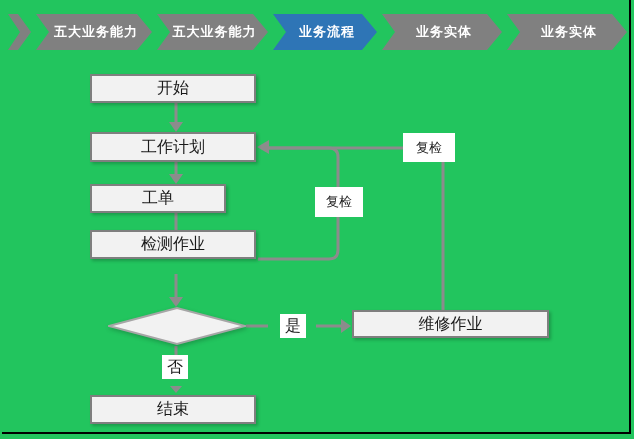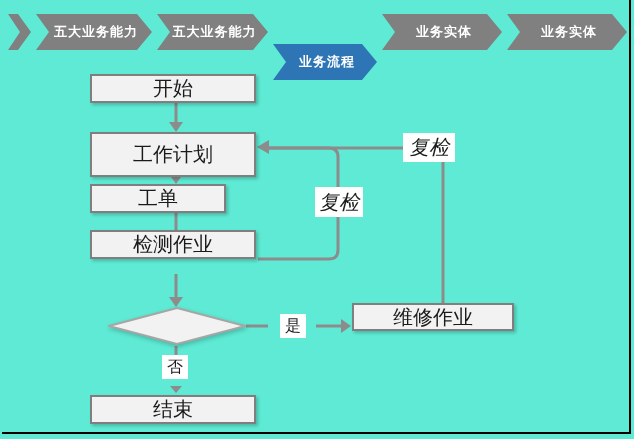--- a/index.html
+++ b/index.html
@@ -1,40 +1,40 @@
 <!DOCTYPE html>
 <html><head>
 <meta charset="utf-8">
 <style>
   html,body{margin:0;padding:0;background:#ffffff;}
-  .stage{position:relative;width:634px;height:439px;background:#5eead4;overflow:hidden;
+  .stage{position:relative;width:634px;height:439px;background:#22c55e;overflow:hidden;
          font-family:"Liberation Sans","DejaVu Sans",sans-serif;}
   
   .nav{position:absolute;left:8px;top:14px;display:flex;gap:5px;height:36px;}
   .chev{height:36px;background:#808080;color:#ffffff;display:flex;align-items:center;
         justify-content:center;font-size:13px;font-weight:bold;letter-spacing:1px;
         clip-path:polygon(0 0, calc(100% - 15px) 0, 100% 50%, calc(100% - 15px) 100%, 0 100%, 13px 50%);
         padding-left:4px;box-sizing:border-box;}
   .chev.lead{width:23px;padding:0;
         clip-path:polygon(0 0, 10px 0, 100% 50%, 10px 100%, 0 100%, 12px 50%);}
-  .chev.active{background:#2E75B6;margin-top:30px;}
+  .chev.active{background:#2E75B6;}
   
   .node{position:absolute;background:#F2F2F2;border:2px solid #7F7F7F;box-sizing:border-box;
-        display:flex;align-items:center;justify-content:center;font-size:20px;color:#1a1a1a;
+        display:flex;align-items:center;justify-content:center;font-size:16px;color:#1a1a1a;
         box-shadow:2px 2px 3px rgba(0,0,0,0.22);}
   .diamond-wrap{position:absolute;left:108px;top:306px;width:138px;height:40px;
         filter:drop-shadow(1px 2px 2px rgba(0,0,0,0.22));}
   .diamond-label{position:absolute;left:108px;top:306px;width:138px;height:40px;display:flex;
         align-items:center;justify-content:center;font-size:16px;color:#1a1a1a;}
   
   svg.connectors{position:absolute;left:0;top:0;}
   
   .edge-label{position:absolute;background:#ffffff;color:#1a1a1a;display:flex;
         align-items:center;justify-content:center;}
-  .lbl-recheck{font-size:20px;font-style:italic;}
+  .lbl-recheck{font-size:13px;}
   .lbl-small{font-size:16px;}
   
   .border-right{position:absolute;left:629px;top:0;width:2px;height:434px;background:#000000;}
   .border-bottom{position:absolute;left:2px;top:432px;width:629px;height:2px;background:#000000;}
 </style>
 </head>
 <body>
 
 <div class="stage">
 
@@ -76,30 +76,30 @@
       <polygon points="169,297 183,297 176,307"></polygon>
       <polygon points="170,386 182,386 176,393"></polygon>
       <polygon points="341,319 341,333 351,326"></polygon>
       <polygon points="269,140 269,154 257,147"></polygon>
     </g>
   </svg>
 
   <div class="node" style="left:90px;top:74px;width:166px;height:29px">
     <span>开始</span>
   </div>
-  <div class="node" style="left:90px;top:132px;width:166px;height:45px">
+  <div class="node" style="left:90px;top:132px;width:166px;height:30px">
     <span>工作计划</span>
   </div>
   <div class="node" style="left:90px;top:184px;width:136px;height:29px">
     <span>工单</span>
   </div>
   <div class="node" style="left:90px;top:230px;width:166px;height:29px">
     <span>检测作业</span>
   </div>
-  <div class="node" style="left:352px;top:303px;width:162px;height:28px">
+  <div class="node" style="left:352px;top:310px;width:197px;height:28px">
     <span>维修作业</span>
   </div>
   <div class="node" style="left:90px;top:395px;width:166px;height:29px">
     <span>结束</span>
   </div>
 
   <svg class="diamond-wrap" width="138" height="40" viewBox="0 0 138 40">
     <polygon points="1,20 69,2 137,20 69,38" fill="#F2F2F2" stroke="#A6A6A6" stroke-width="2"></polygon>
   </svg>
 

